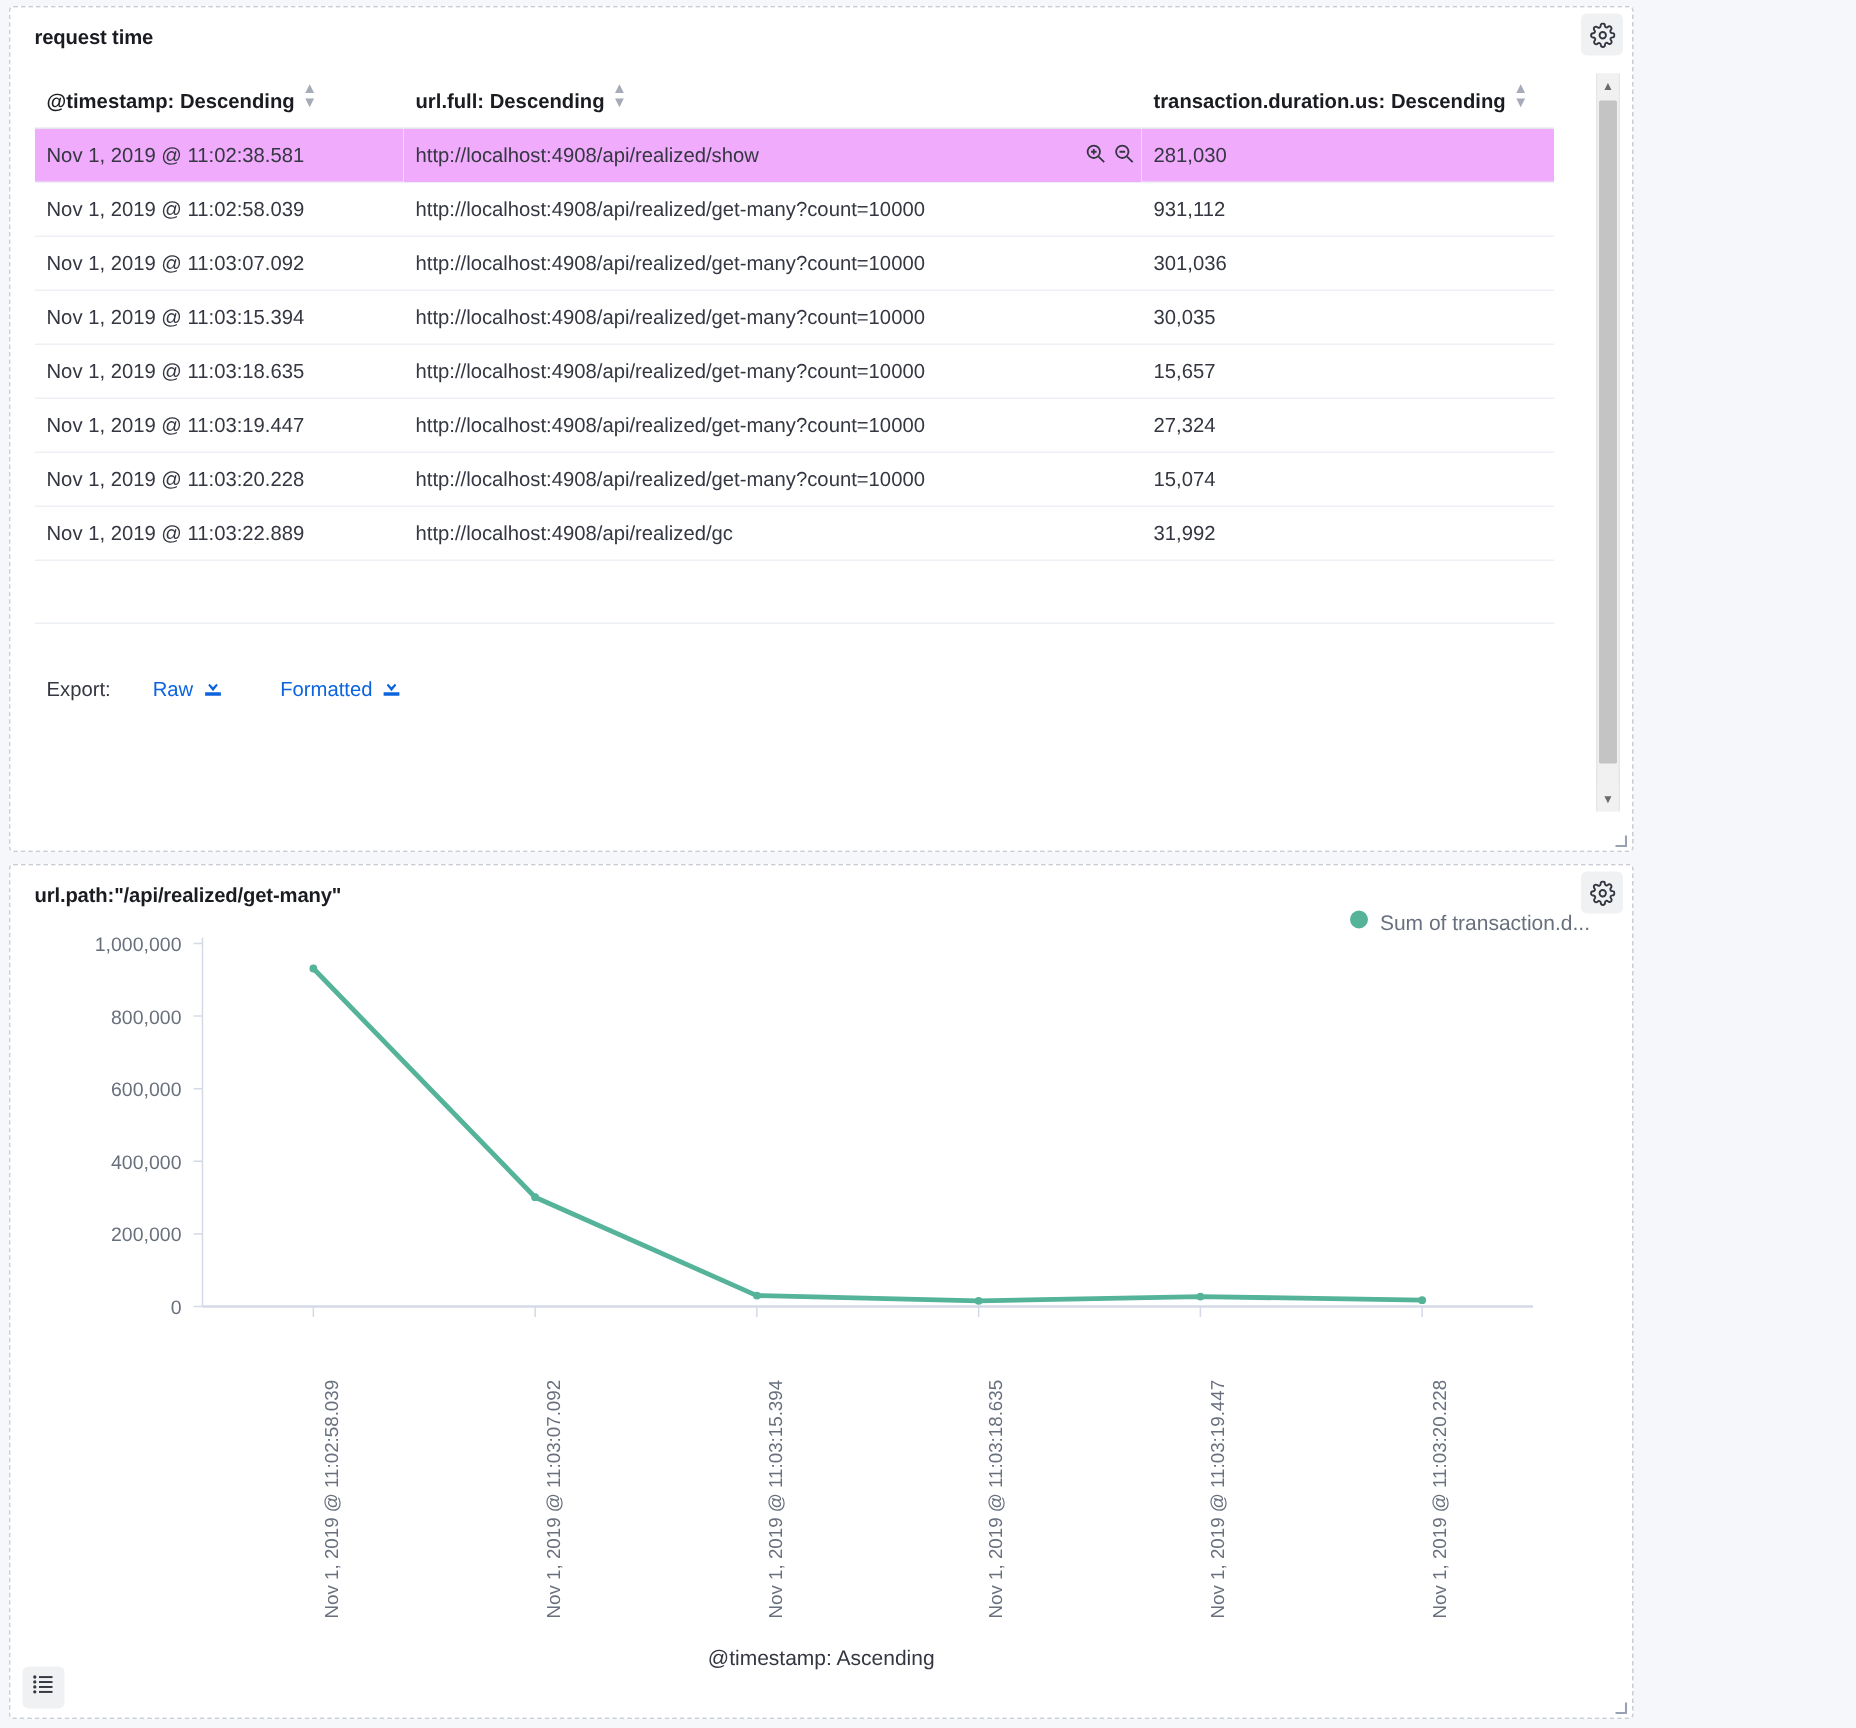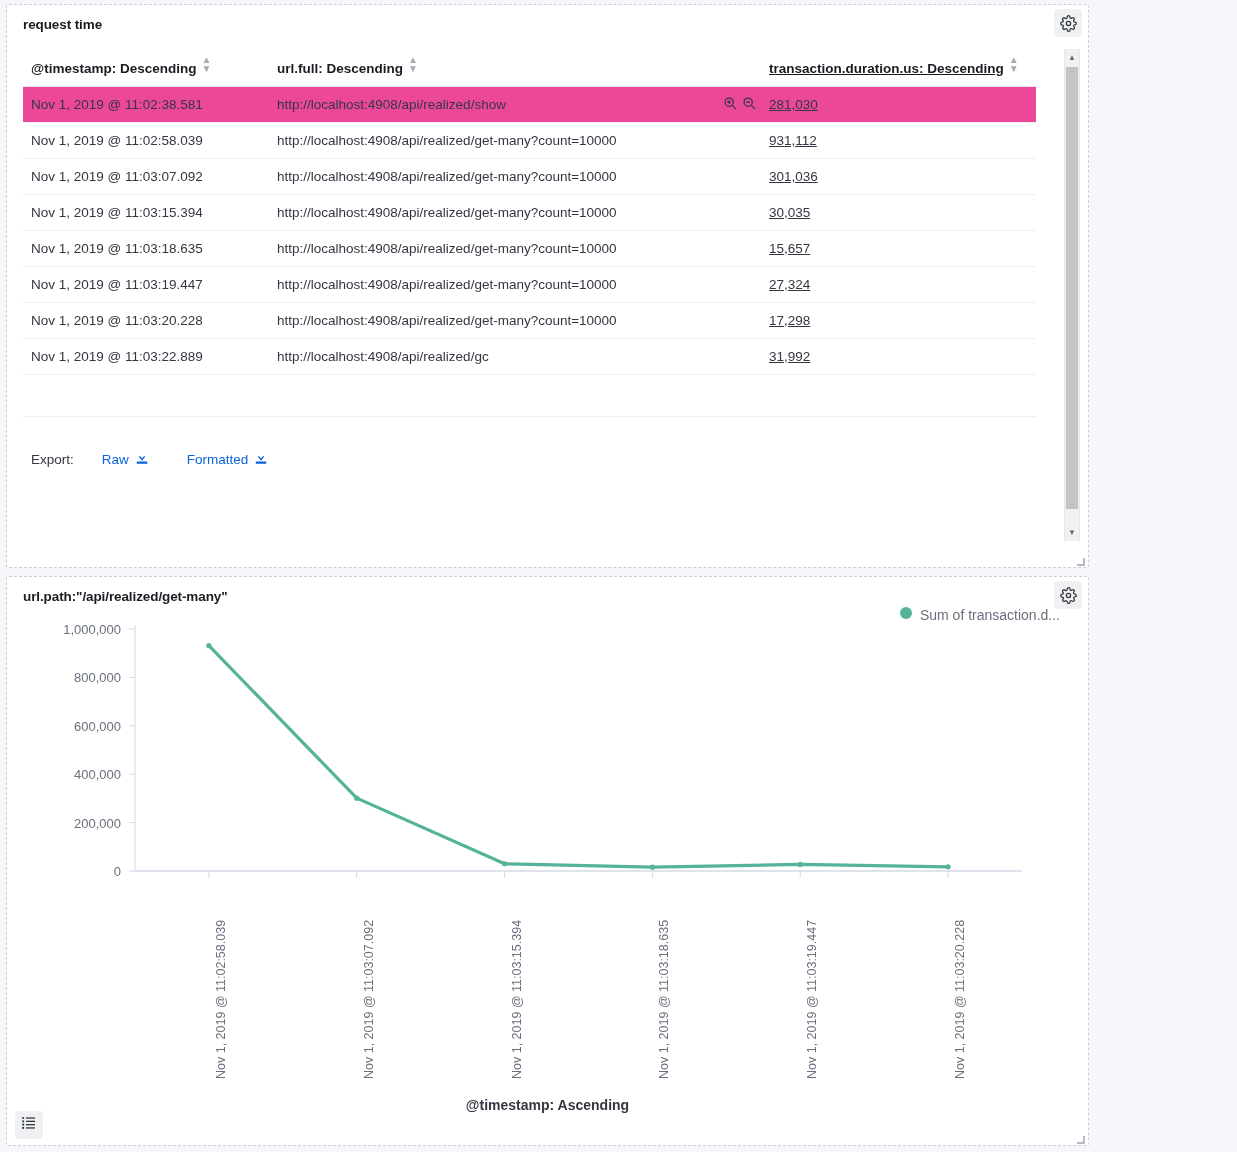--- a/index.html
+++ b/index.html
@@ -65,24 +65,24 @@
     vertical-align: 1px;
   }
   table.kbn td {
     font-size: 13.5px;
     color: #343741;
     padding: 10px 8px;
     border-bottom: 1px solid #eceff4;
     white-space: nowrap;
     overflow: hidden;
   }
-  tr.row-hover td { background: #ec4899; }
+  tr.row-hover td { background: #f0abfc; }
   .col-ts  { width: 246px; }
   .col-url { width: 492px; }
-  .col-dur { width: 334px; text-decoration: underline; }
+  .col-dur { width: 334px; }
   .col-cnt { width: 100px; }
   th.col-dur, td.col-dur { text-align: left; }
   .cell-url { position: relative; }
   .cell-url .mags {
     position: absolute; right: 4px; top: 50%;
     transform: translateY(-50%);
     display: flex; gap: 4px;
   }
   .mag { cursor: pointer; }
   tr.filler td { border-bottom: 1px solid #eceff4; height: 42px; }
@@ -135,21 +135,21 @@
   .xtick-labels { position: absolute; left: 0; top: 316px; width: 100%; height: 210px; }
   .xtick {
     position: absolute;
     font-size: 12.5px; color: #69707d;
     transform-origin: 0 0;
     transform: rotate(-90deg);
     white-space: nowrap;
   }
   .x-title {
     position: absolute; left: 0; right: 0; top: 520px;
-    text-align: center; font-size: 14px; font-weight: bold; color: #343741;
+    text-align: center; font-size: 14px; font-weight: normal; color: #343741;
   }
   .legend-toggle {
     position: absolute; left: 8px; bottom: 6px;
     width: 28px; height: 28px; background: #f0f1f3; border-radius: 4px;
     display: flex; align-items: center; justify-content: center; cursor: pointer;
   }
 </style>
 </head>
 <body>
 
@@ -227,21 +227,21 @@
             </tr>
             <tr>
               <td class="col-ts">Nov 1, 2019 @ 11:03:19.447</td>
               <td class="col-url cell-url"><span>http://localhost:4908/api/realized/get-many?count=10000</span></td>
               <td class="col-dur">27,324</td>
               <td class="col-cnt">1</td>
             </tr>
             <tr>
               <td class="col-ts">Nov 1, 2019 @ 11:03:20.228</td>
               <td class="col-url cell-url"><span>http://localhost:4908/api/realized/get-many?count=10000</span></td>
-              <td class="col-dur">17,298</td>
+              <td class="col-dur">15,074</td>
               <td class="col-cnt">1</td>
             </tr>
             <tr>
               <td class="col-ts">Nov 1, 2019 @ 11:03:22.889</td>
               <td class="col-url cell-url"><span>http://localhost:4908/api/realized/gc</span></td>
               <td class="col-dur">31,992</td>
               <td class="col-cnt">1</td>
             </tr>
             <tr class="filler">
               <td class="col-ts"></td>

